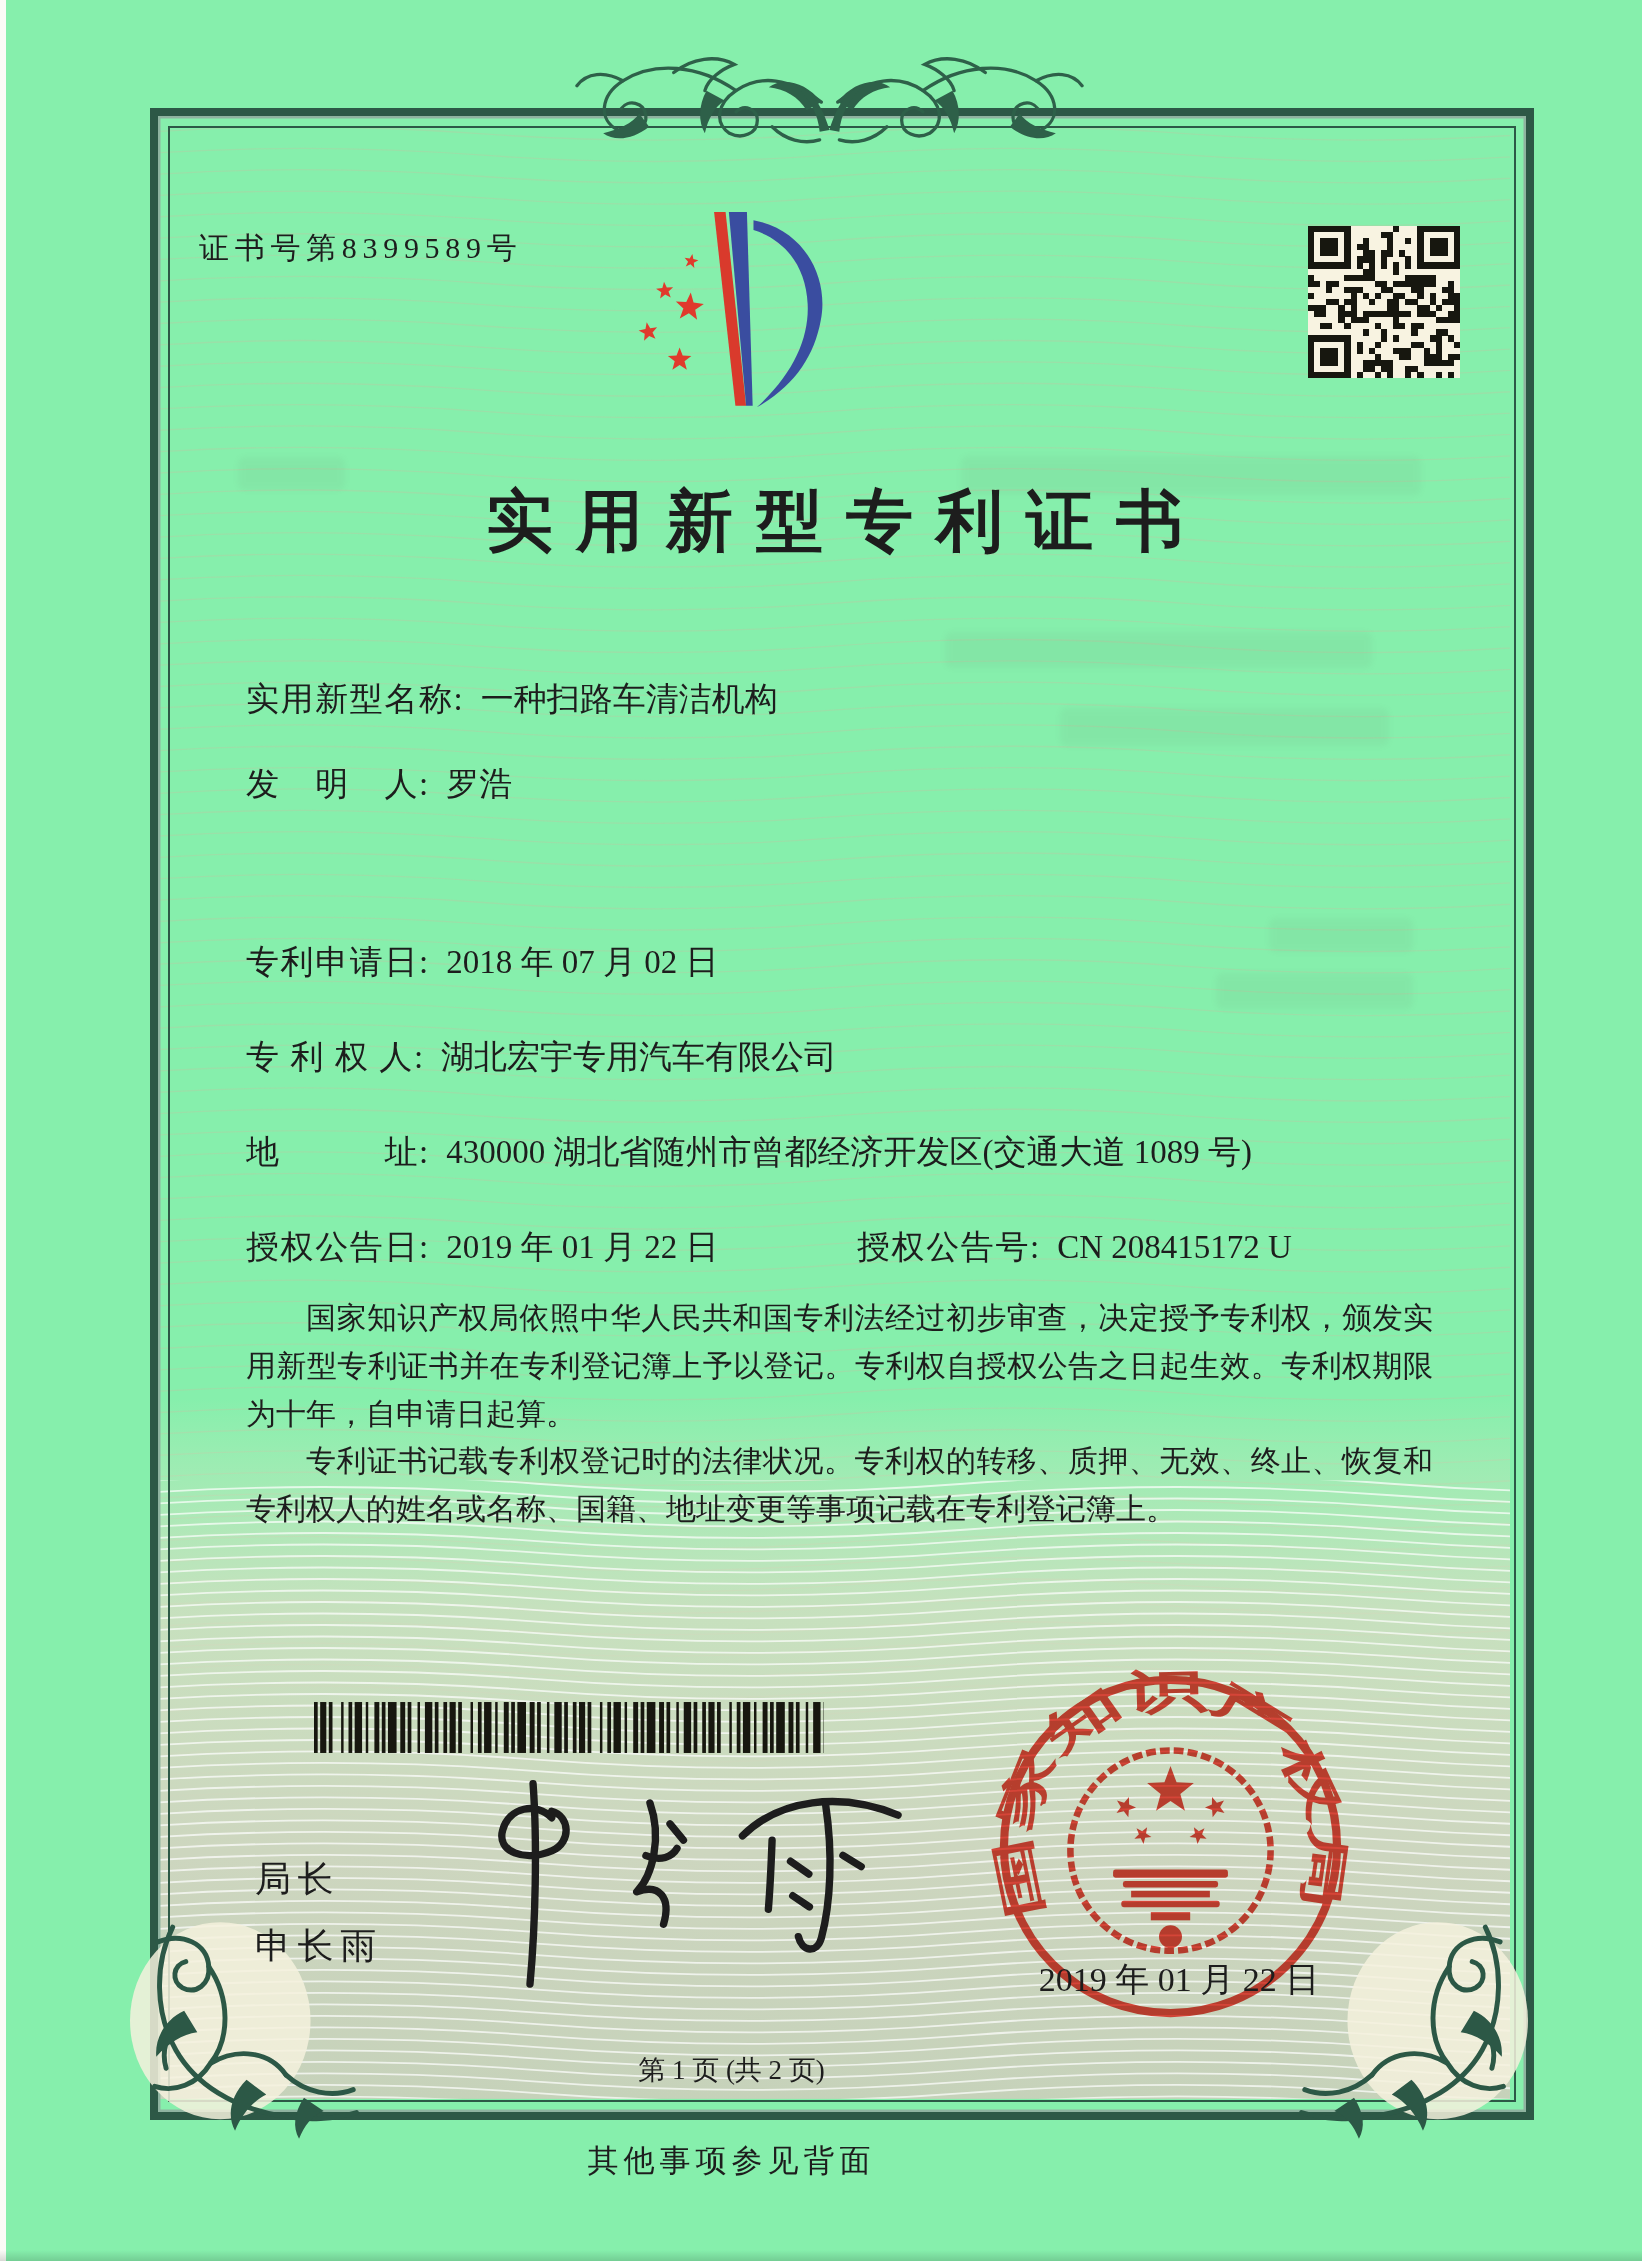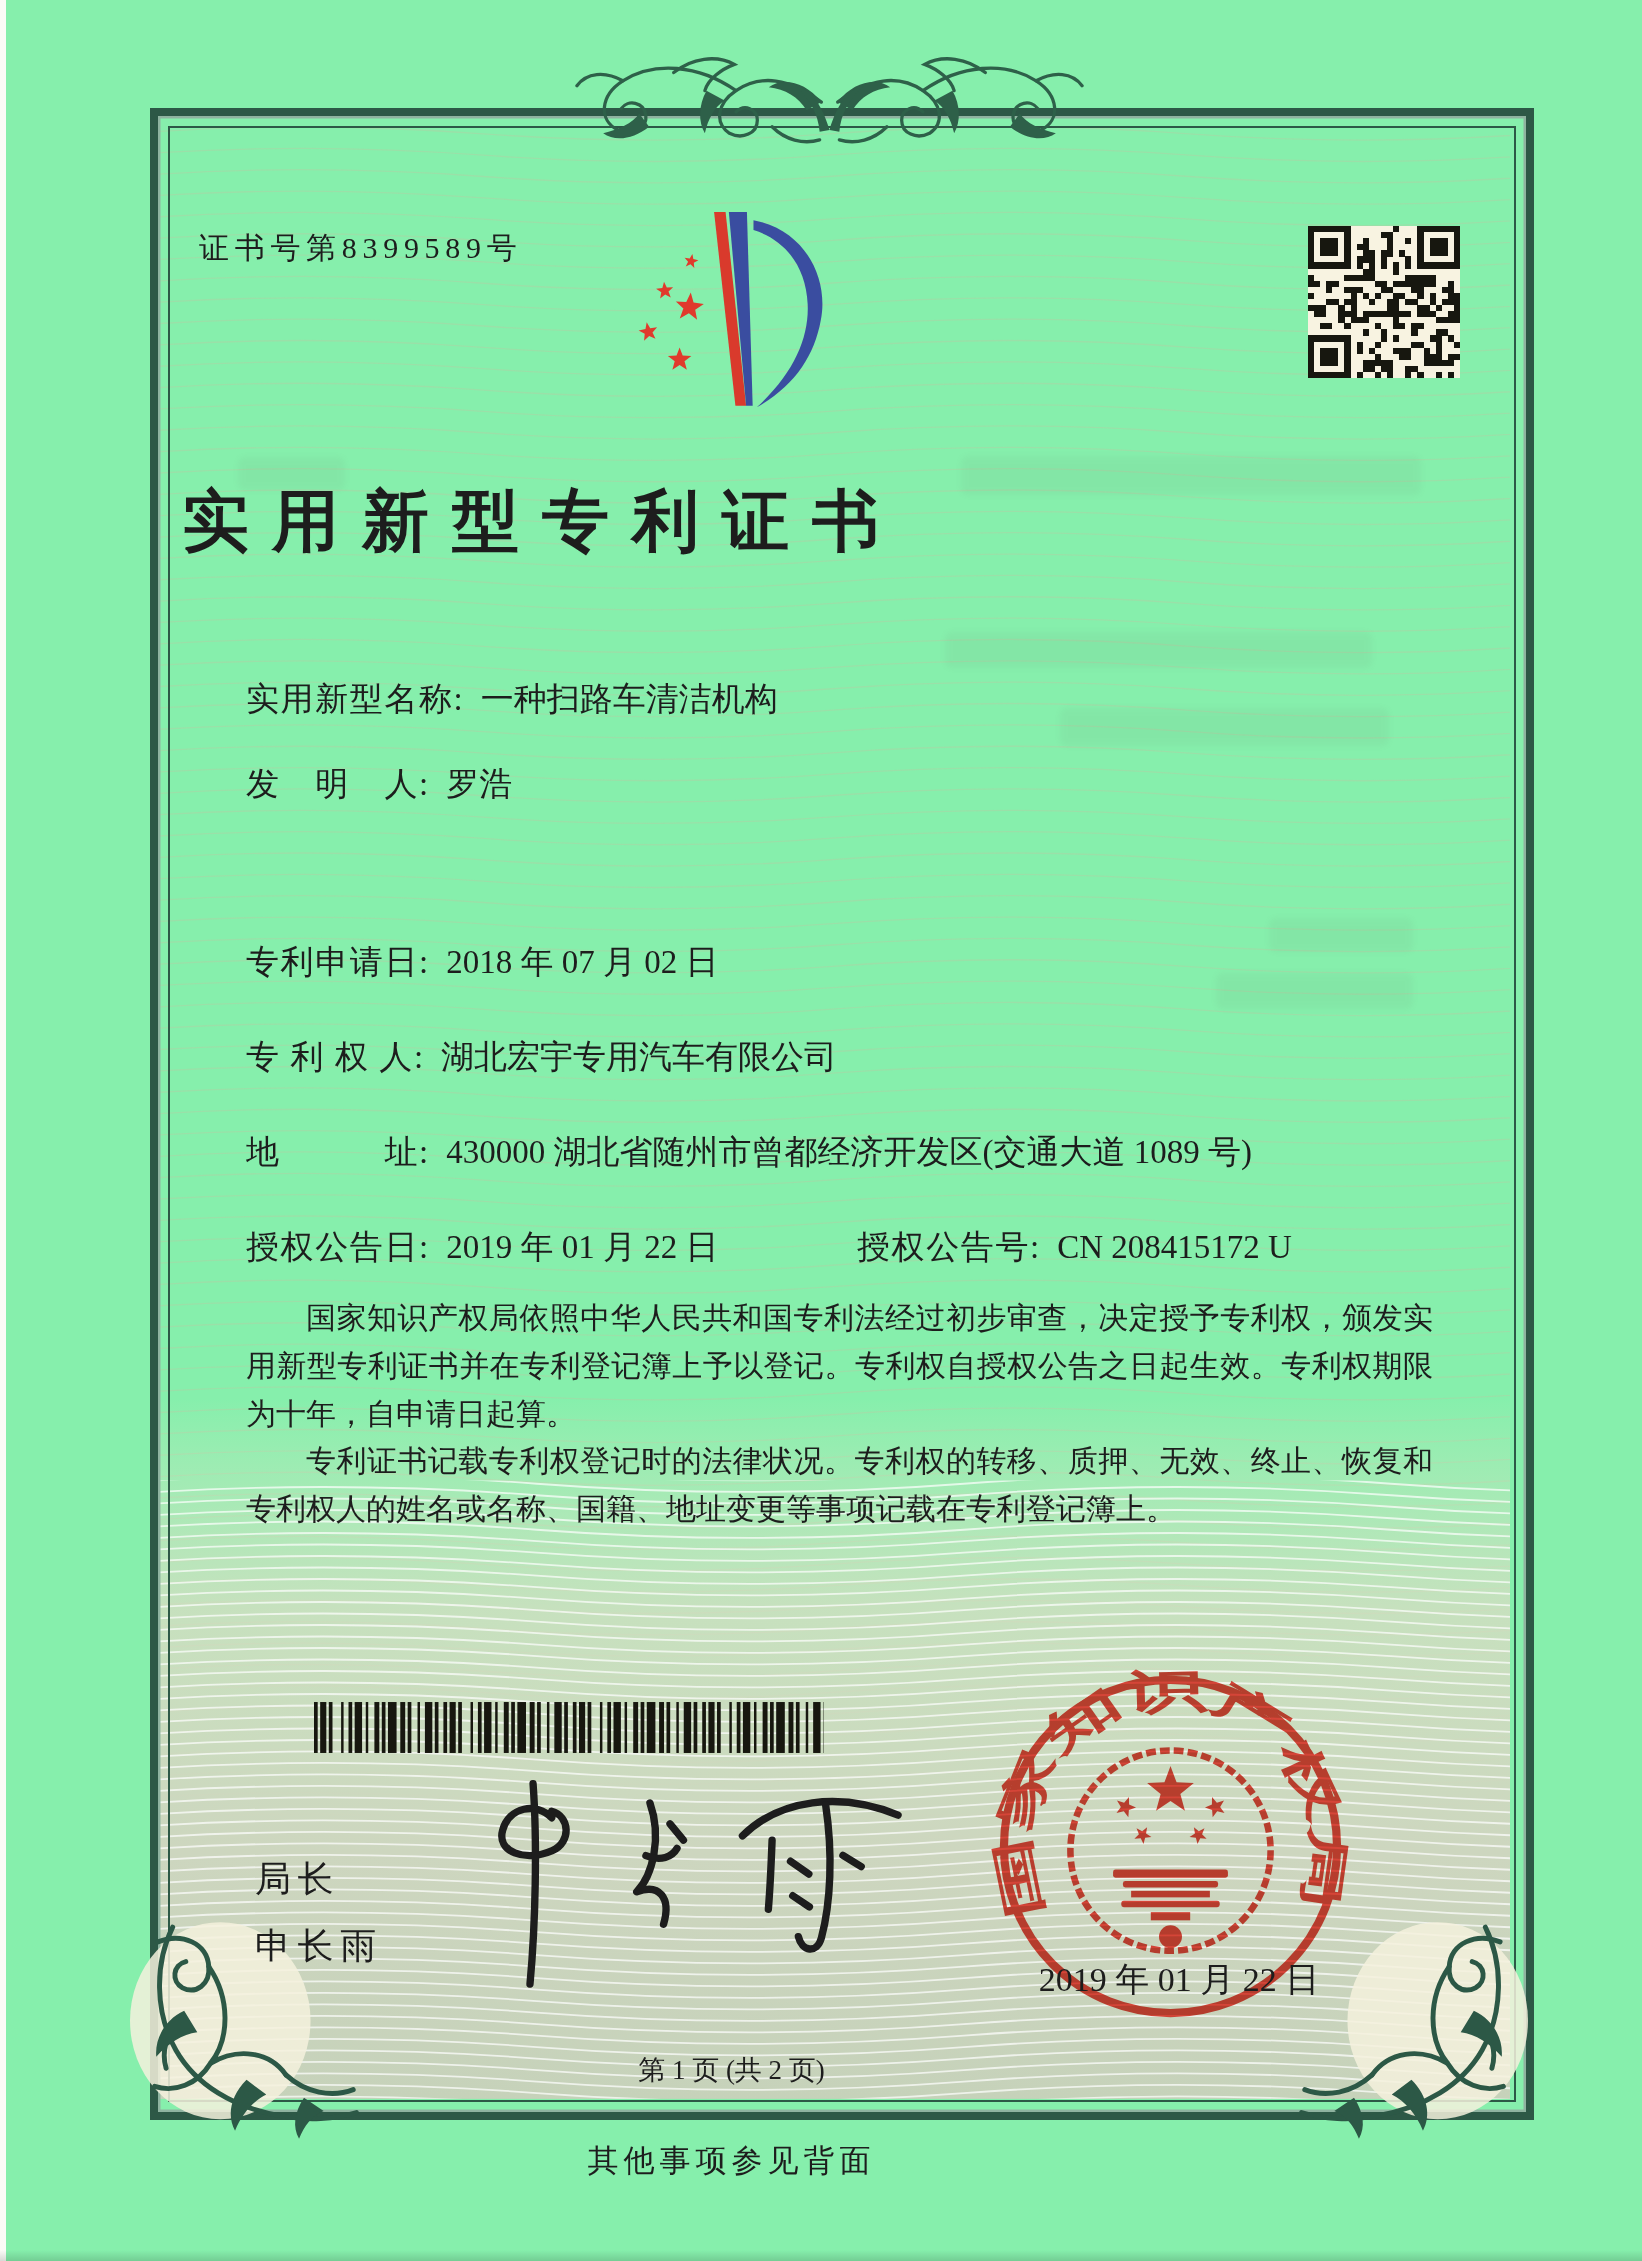--- a/index.html
+++ b/index.html
@@ -14,21 +14,21 @@
   .frame-outer{position:absolute;left:150px;top:108px;width:1368px;height:1996px;z-index:2;
         border:8.2px solid #2d5846;box-shadow:inset 0 0 0 2.5px #8fb3a0;pointer-events:none;}
   .frame-inner{position:absolute;left:10px;top:10px;right:10px;bottom:10px;border:2.5px solid #2d5846;}
   .orn{position:absolute;z-index:3;pointer-events:none;}
   
   .ghost{position:absolute;background:#5d5d52;opacity:.055;border-radius:6.6px;filter:blur(3.3px);z-index:1;}
   
   .cert-no{position:absolute;left:199px;top:228px;font-size:30px;letter-spacing:5.7px;z-index:4;}
   .logo-box{position:absolute;left:632px;top:207px;width:197px;height:207px;z-index:4;}
   .qr-box{position:absolute;left:1308px;top:226px;width:152px;height:152px;z-index:4;}
-  .doc-title{position:absolute;left:159px;top:476px;width:1351px;text-align:left;z-index:4;
+  .doc-title{position:absolute;left:159px;top:476px;width:1351px;text-align:center;z-index:4;
         font-size:67px;font-weight:bold;letter-spacing:23px;text-indent:23px;}
   .field-row{position:absolute;left:246px;z-index:4;font-size:33px;white-space:nowrap;}
   .f-label{letter-spacing:1.6px;}
   .f-value{margin-left:16.4px;margin-top:22px;}
   .grant2{position:absolute;left:611px;top:0;}
   .para{position:absolute;left:246px;width:1187px;z-index:4;font-size:30px;line-height:48px;
         text-align:justify;text-indent:2em;margin:0;}
   .barcode-box{position:absolute;left:314px;top:1702px;z-index:4;}
   .director-label{position:absolute;left:255px;top:1855px;font-size:36px;letter-spacing:6.6px;z-index:5;}
   .director-name{position:absolute;left:255px;top:1922px;font-size:36px;letter-spacing:6.6px;z-index:5;}

